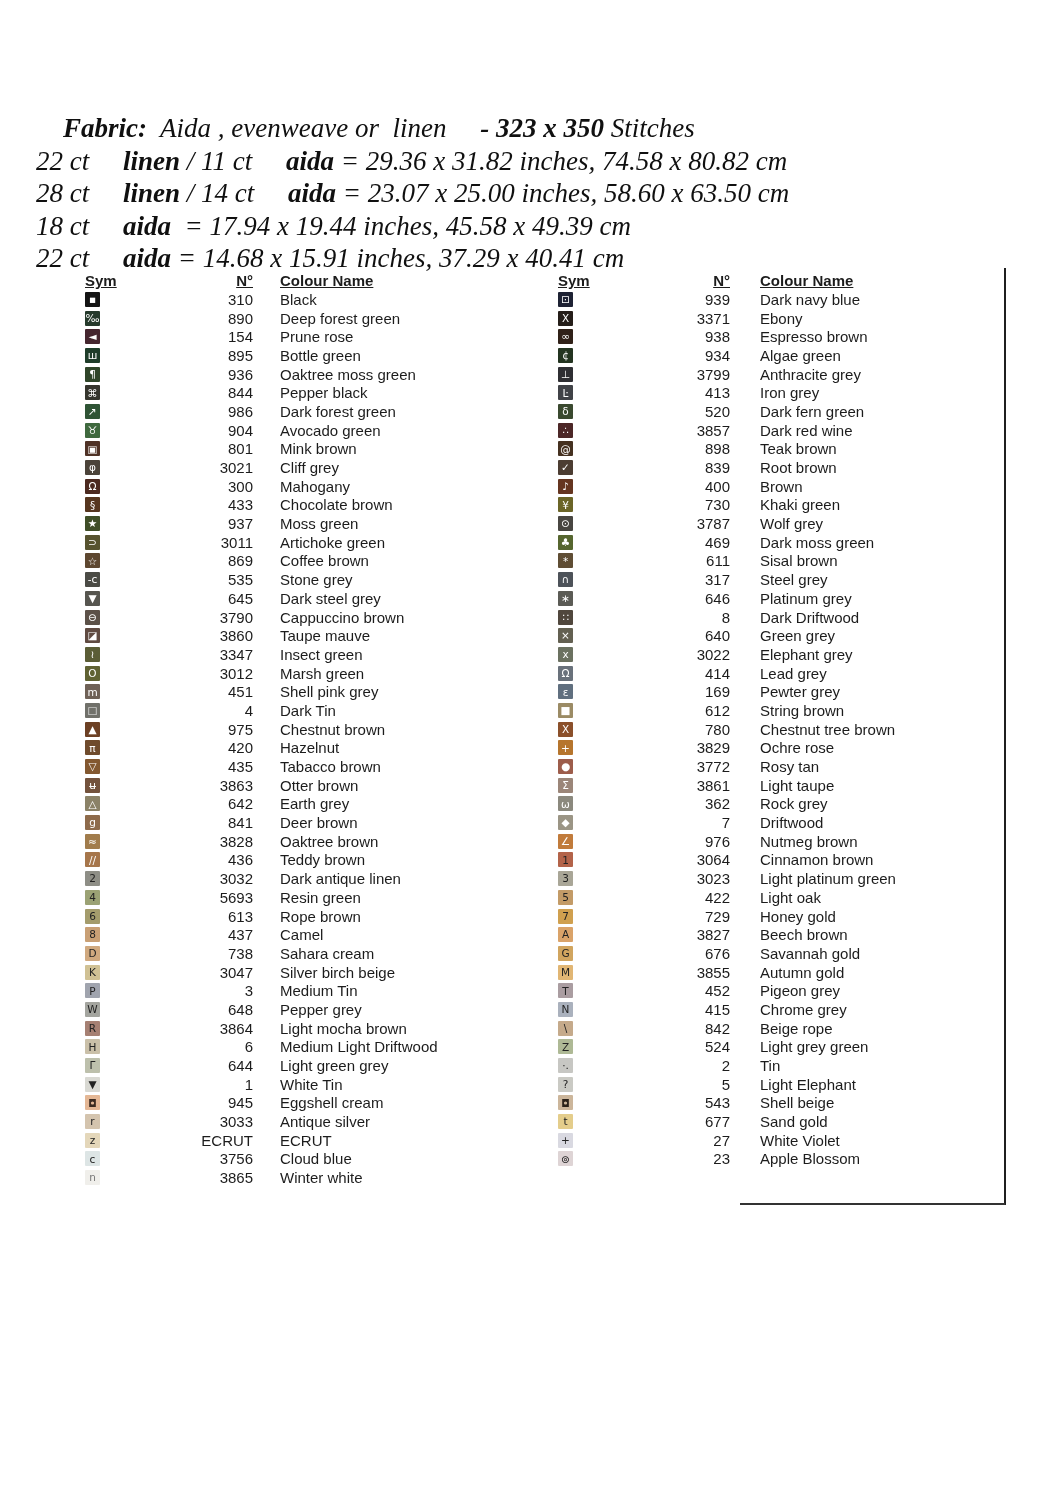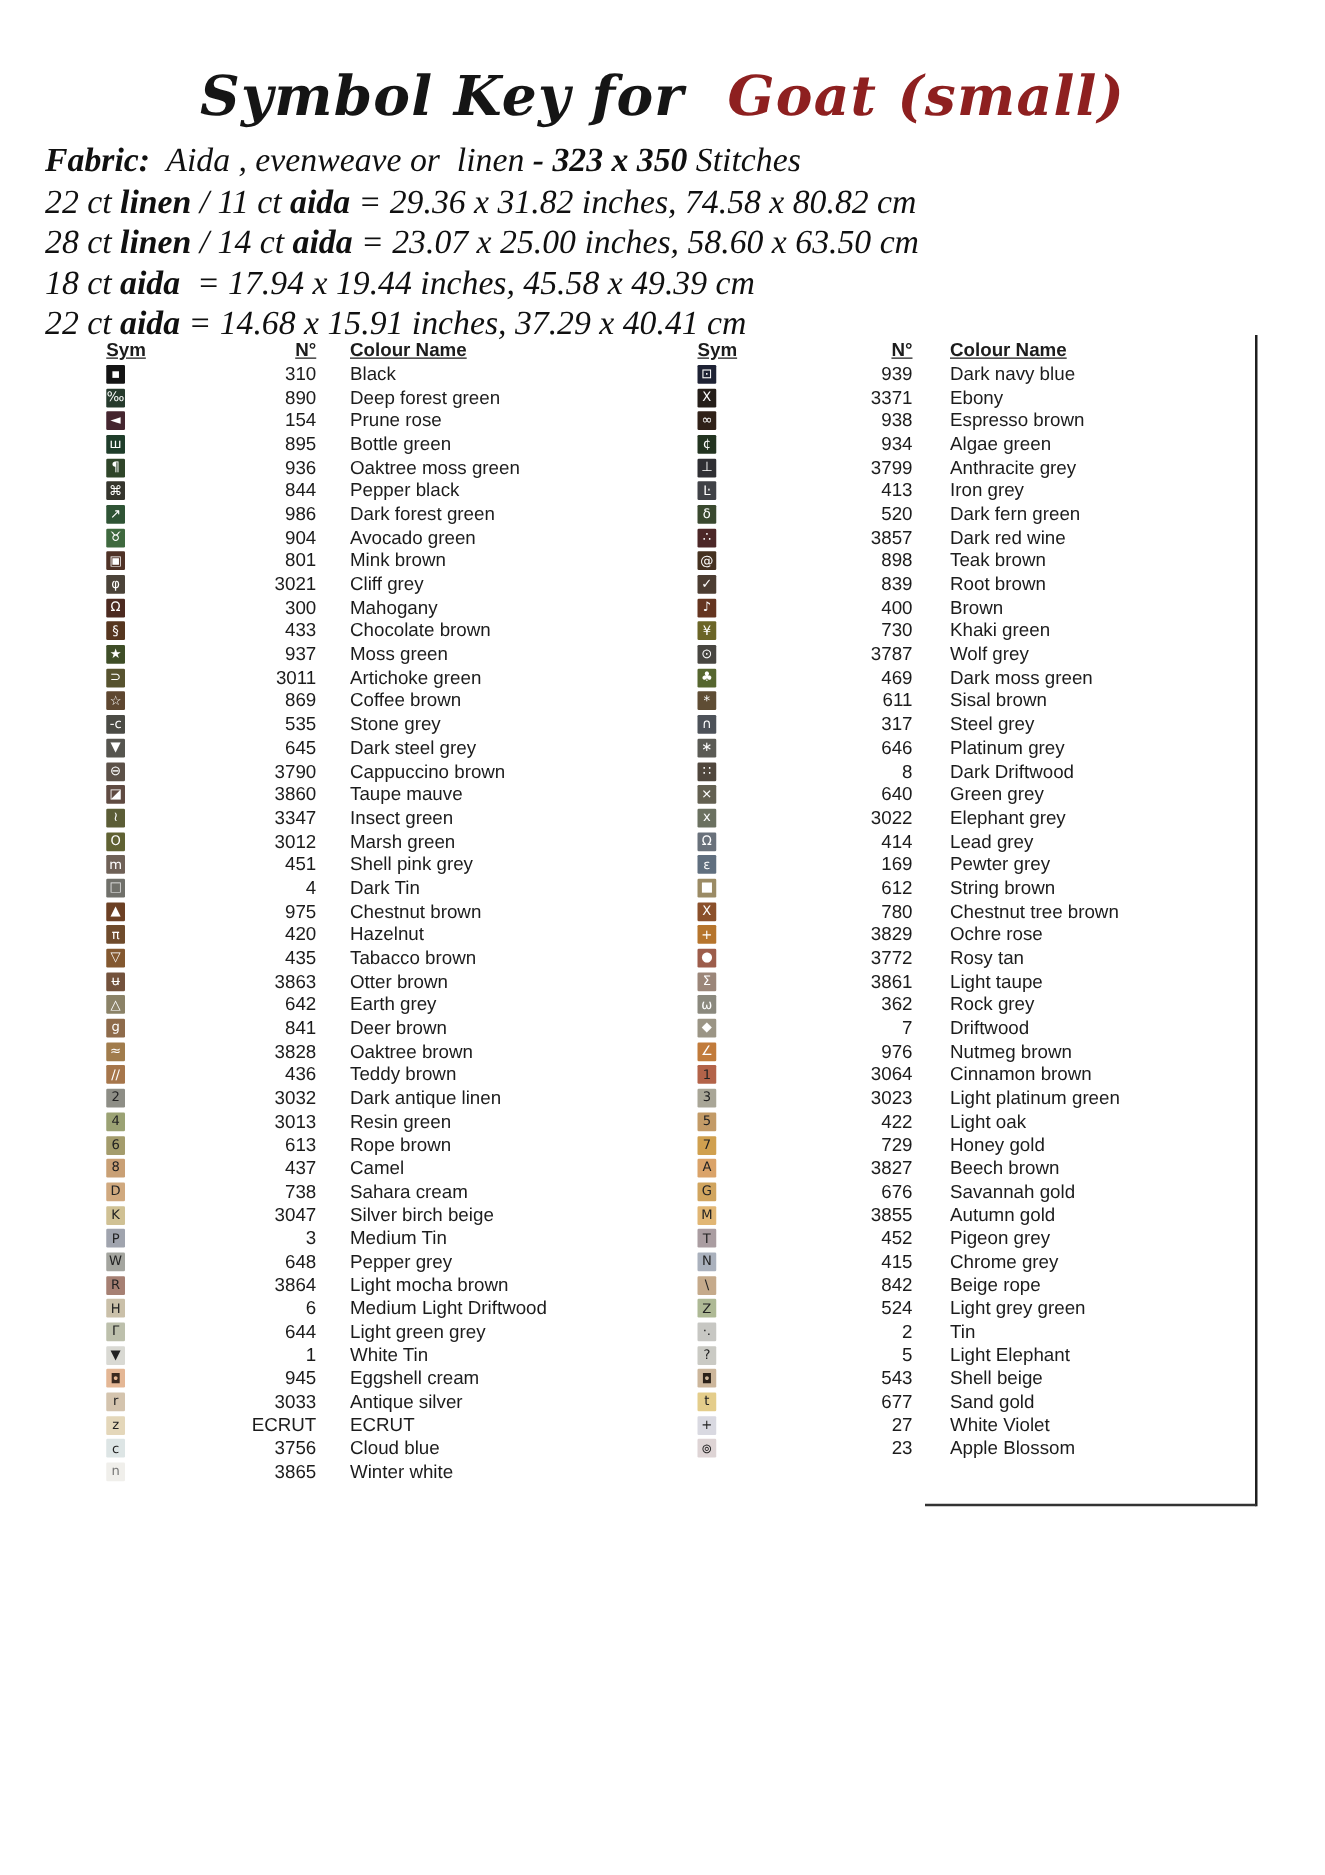--- a/index.html
+++ b/index.html
@@ -14,21 +14,21 @@
     font-size:44px; letter-spacing:1px; white-space:nowrap;
   }
   #title .t-black { color:#151515; }
   #title .t-red   { margin-left:18px; }
   
   #fabric {
     position:absolute; left:36px; top:112px; color:#101010;
     font-family:"Liberation Serif", serif; font-style:italic;
     font-size:27px; line-height:32.5px; white-space:pre;
   }
-  .fab-line .b { font-weight:bold; }
+  .fab-line .b { font-weight:bold;margin-left:27px; }
   
   .col { position:absolute; top:271px; color:#1c1c1c; font-size:15px; }
   #key-col-left  { left:85px;  width:440px; }
   #key-col-right { left:558px; width:440px; }
   .hrow, .row { display:grid; align-items:center; height:18.69px; }
   #key-col-left  .hrow, #key-col-left  .row { grid-template-columns:20px 148px 27px 1fr; }
   #key-col-right .hrow, #key-col-right .row { grid-template-columns:20px 152px 30px 1fr; }
   .hrow { height:19px; }
   .h { font-weight:bold; text-decoration:underline; }
   .num-h, .num { text-align:right; }
@@ -40,24 +40,20 @@
   }
   
   #table-vline { position:absolute; left:1004px; top:268px; width:2px; height:937px; background:#1f1f1f; }
   #table-hline { position:absolute; left:740px; top:1203px; width:265px; height:2px; background:#333; }
 </style>
 </head>
 <body>
 
 <div id="page">
 
-  <div id="title">
-    <span class="t-black">Symbol Key for</span>
-    <span class="t-red" style="color: rgb(142, 32, 32);">Goat (small)</span>
-  </div>
 
   <div id="fabric"><div class="fab-line"><span class="b">Fabric:</span><span>  Aida , evenweave or  linen </span><span class="b">- 323 x 350</span><span> Stitches</span></div><div class="fab-line"><span>22 ct </span><span class="b">linen</span><span> / 11 ct </span><span class="b">aida</span><span> = 29.36 x 31.82 inches, 74.58 x 80.82 cm</span></div><div class="fab-line"><span>28 ct </span><span class="b">linen</span><span> / 14 ct </span><span class="b">aida</span><span> = 23.07 x 25.00 inches, 58.60 x 63.50 cm</span></div><div class="fab-line"><span>18 ct </span><span class="b">aida</span><span>  = 17.94 x 19.44 inches, 45.58 x 49.39 cm</span></div><div class="fab-line"><span>22 ct </span><span class="b">aida</span><span> = 14.68 x 15.91 inches, 37.29 x 40.41 cm</span></div></div>
 
   <div id="key-col-left" class="col">
     <div class="hrow">
       <span class="h sym-h">Sym</span>
       <span class="h num-h">N°</span>
       <span></span>
       <span class="h name-h">Colour Name</span>
     </div>
@@ -248,21 +244,21 @@
         <span class="name">Teddy brown</span>
       </div>
       <div class="row">
         <span class="sym" style="background: rgb(142, 142, 134); color: rgb(34, 34, 34);">2</span>
         <span class="num">3032</span>
         <span></span>
         <span class="name">Dark antique linen</span>
       </div>
       <div class="row">
         <span class="sym" style="background: rgb(155, 162, 116); color: rgb(34, 34, 34);">4</span>
-        <span class="num">3013</span>
+        <span class="num">5693</span>
         <span></span>
         <span class="name">Resin green</span>
       </div>
       <div class="row">
         <span class="sym" style="background: rgb(164, 156, 108); color: rgb(34, 34, 34);">6</span>
         <span class="num">613</span>
         <span></span>
         <span class="name">Rope brown</span>
       </div>
       <div class="row">

